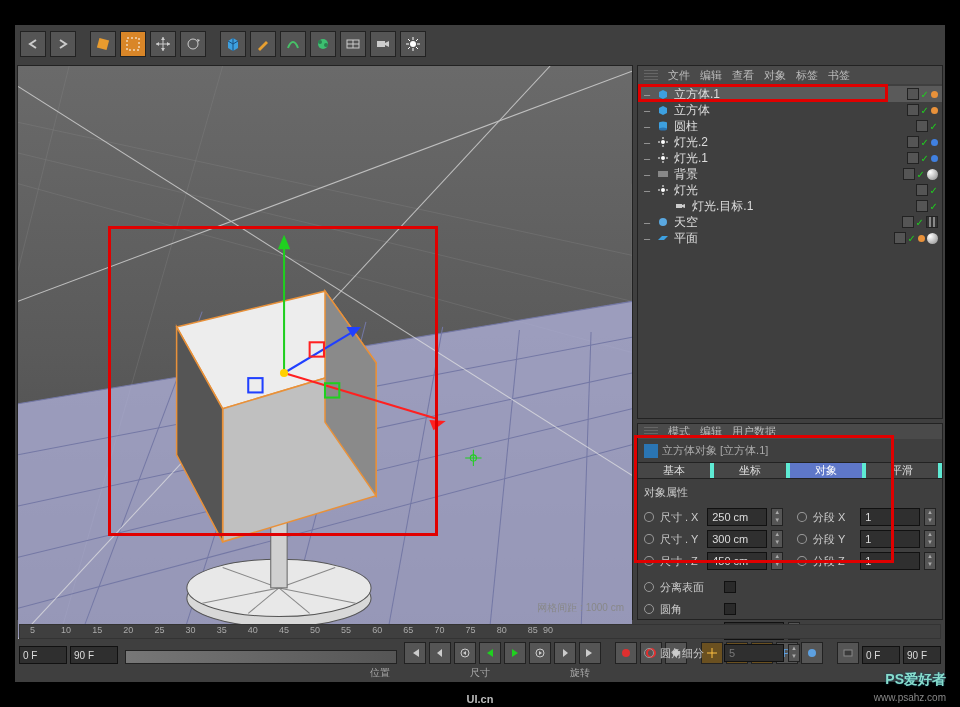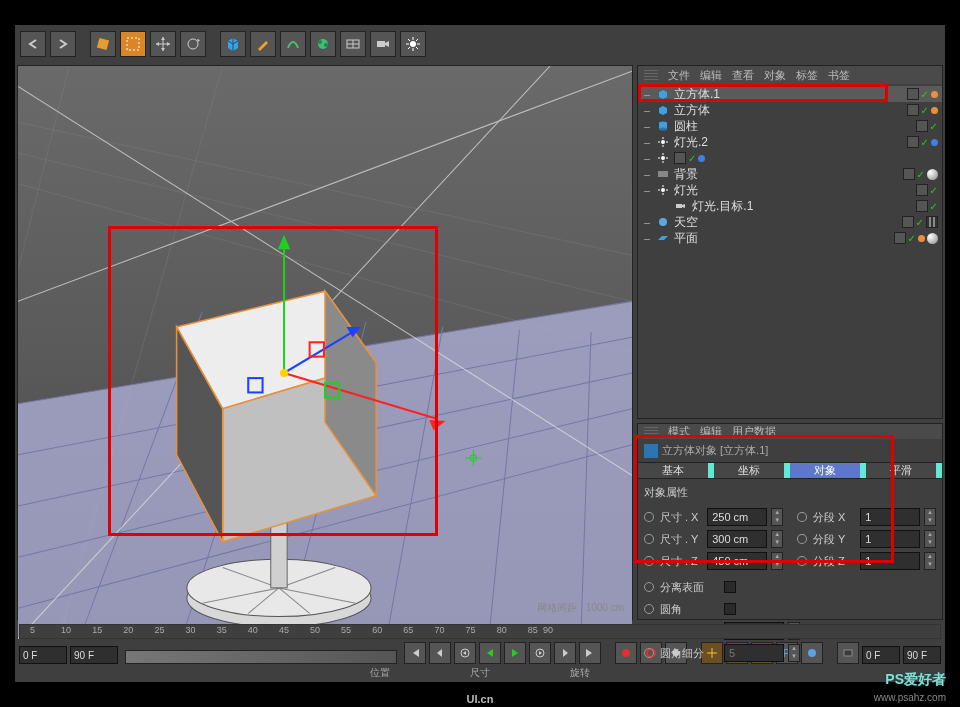--- a/index.html
+++ b/index.html
@@ -32,21 +32,21 @@
 .tree-label { flex: 1; color: #ddd; font-size: 12px; }
 .tree-tags { display: flex; gap: 2px; align-items: center; }
 .tag-dot { width: 7px; height: 7px; border-radius: 50%; }
 .tag-sq { width: 12px; height: 12px; background: #555; border: 1px solid #222; }
 .expand { width: 10px; text-align: center; color: #aaa; }
 
 .attr-mgr { flex: 1; display: flex; flex-direction: column; min-height: 0; }
 .attr-title { padding: 4px 6px; display: flex; align-items: center; gap: 4px; color: #aaa; font-size: 11px; }
 .attr-title .ico { width: 14px; height: 14px; background: #2a75b3; }
 .tabs { display: flex; height: 22px; border-top: 1px solid #222; border-bottom: 1px solid #222; }
-.tab { flex: 1; display: flex; align-items: center; justify-content: center; background: #464646; border-right: 6px solid #5eead4; cursor: pointer; font-size: 11px; color: #ddd; }
+.tab { flex: 1; display: flex; align-items: center; justify-content: center; background: #464646; border-right: 4px solid #5eead4; cursor: pointer; font-size: 11px; color: #ddd; }
 .tab.active { background: #5e77c8; color: #fff; }
 .attr-body { padding: 6px; position: relative; }
 .section-title { color: #ccc; margin-bottom: 6px; font-size: 11px; }
 .prop-row { display: flex; align-items: center; height: 22px; gap: 4px; font-size: 11px; }
 .prop-row .radio { width: 10px; height: 10px; border-radius: 50%; border: 1px solid #999; margin-right: 2px; }
 .prop-row label { width: 44px; color: #ccc; }
 .prop-input { width: 60px; height: 18px; background: #2f2f2f; border: 1px solid #111; color: #ddd; padding: 0 4px; font-size: 11px; }
 .prop-input.dis { color: #777; }
 .spin { width: 12px; height: 18px; background: #555; border: 1px solid #222; display: flex; flex-direction: column; }
 .spin div { flex: 1; font-size: 6px; text-align: center; line-height: 7px; color: #aaa; }
@@ -307,20 +307,21 @@
                 </span>
               </div>
               <div class="tree-row">
                 <span class="expand">–</span>
                 <span class="tree-icon">
                   <svg width="12" height="12">
                     <circle cx="6" cy="6" r="2" fill="#fff"></circle>
                     <path d="M6 1v2M6 9v2M1 6h2M9 6h2" stroke="#fff"></path>
                   </svg>
                 </span>
+                <span class="tree-label">灯光.1</span>
                 <span class="tree-tags">
                   <div class="tag-sq" title="layer"></div>
                   <span style="color:#1fd01f;font-size:10px">✓</span>
                   <div class="tag-dot" style="background:#4080e0"></div>
                 </span>
               </div>
               <div class="tree-row">
                 <span class="expand">–</span>
                 <span class="tree-icon">
                   <svg width="12" height="12">

